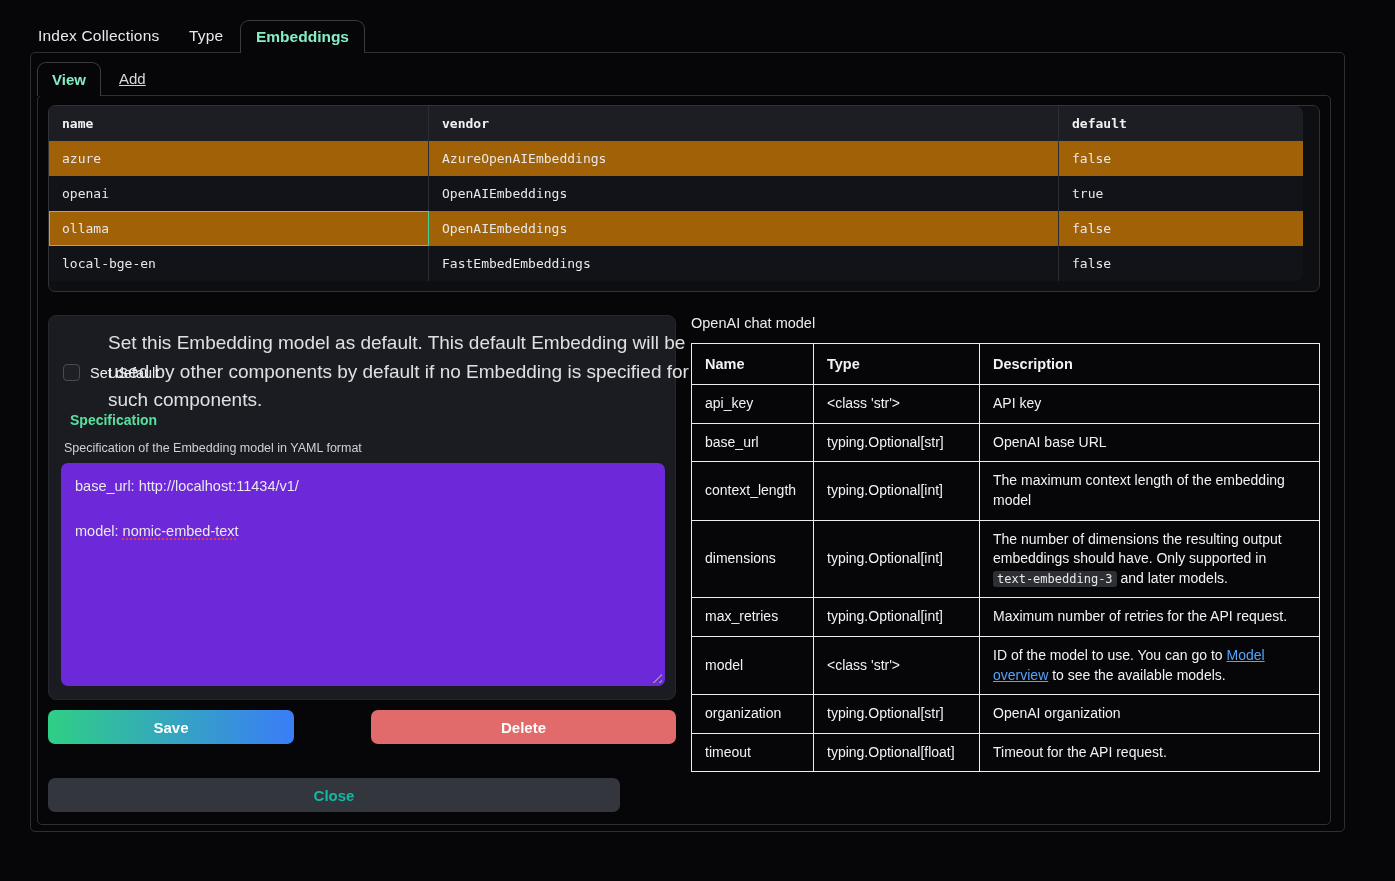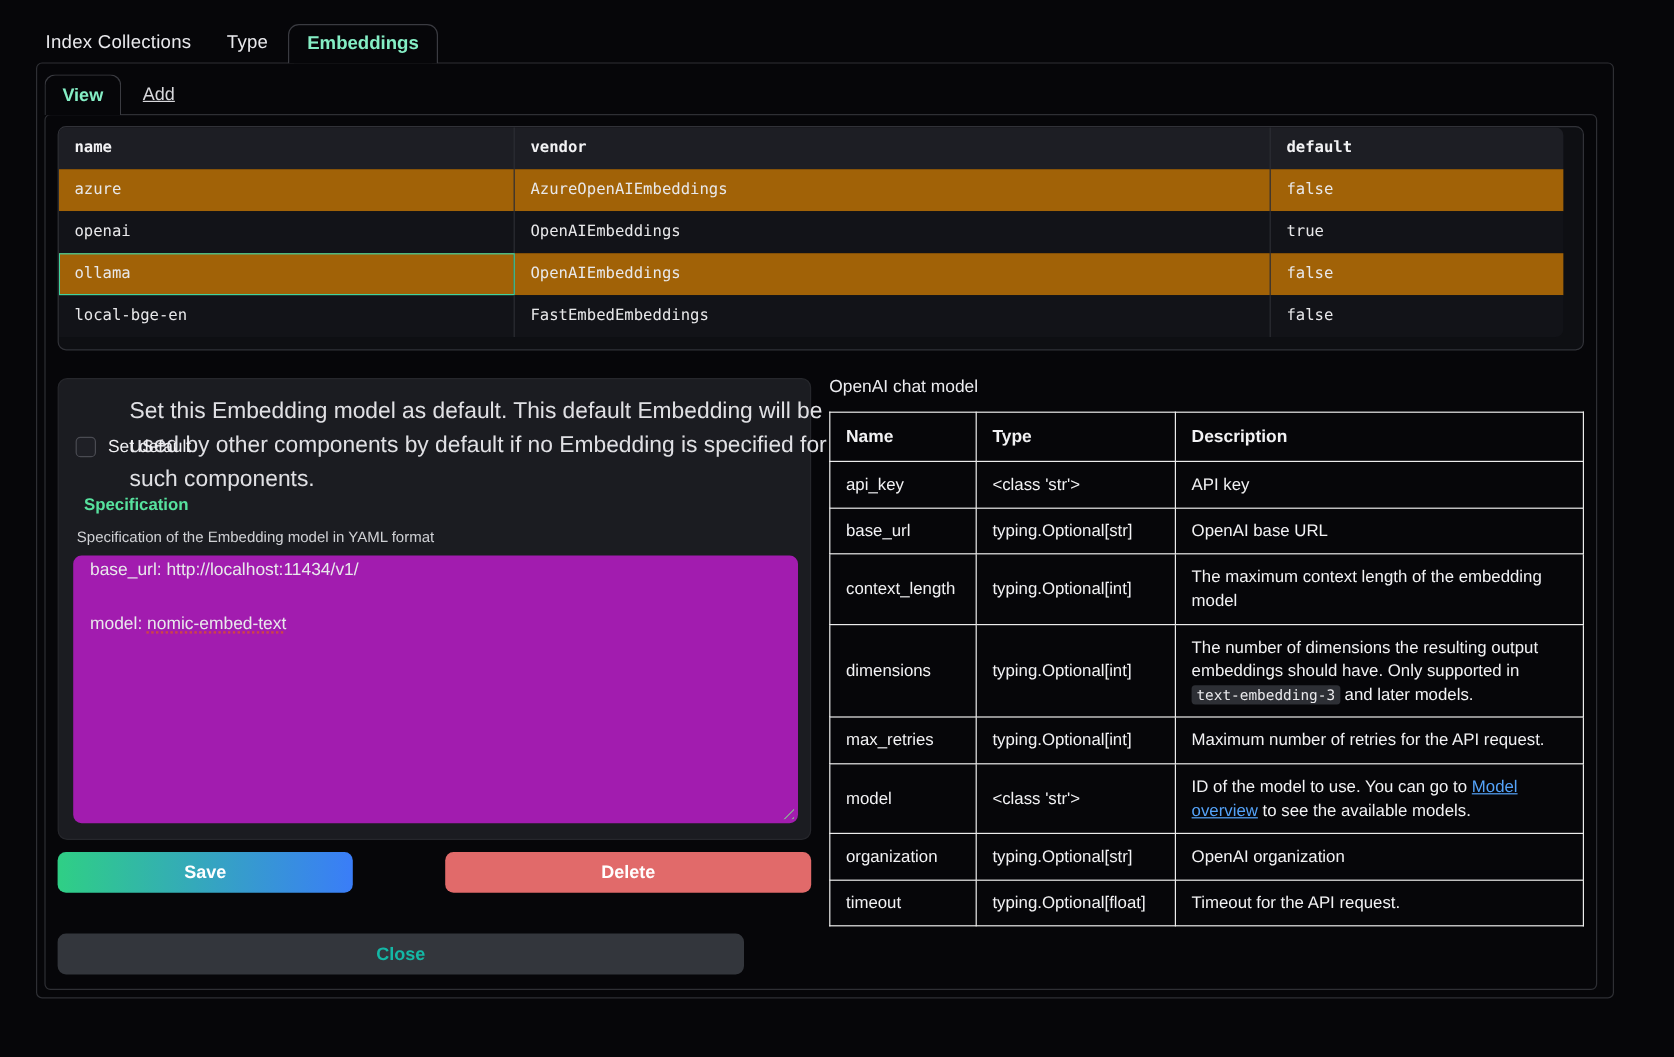--- a/index.html
+++ b/index.html
@@ -69,21 +69,21 @@
   .form-panel{left:48px;top:315px;width:628px;height:385px;background:#1b1c21;
     border:1px solid #26272c;border-radius:8px;z-index:4;}
   .info-text{position:absolute;left:15px;top:13px;width:600px;font-size:19px;line-height:1.5;color:#e0e0e4;margin-left:44px;}
   .cb-row{position:absolute;left:14px;top:48px;display:flex;align-items:center;gap:10px;cursor:pointer;}
   .checkbox{width:17px;height:17px;border:1.5px solid #4a4b52;border-radius:4px;background:#1f2026;}
   .cb-label{font-size:14.5px;color:#f0f0f3;}
   .spec-heading{position:absolute;left:21px;top:96px;font-size:14px;font-weight:700;color:var(--heading-green);}
   .spec-desc{position:absolute;left:15px;top:125px;font-size:12.5px;color:#cfd0d4;}
   .yaml-box{
     position:absolute;left:12px;top:147px;width:604px;height:223px;
-    background:#a21caf;border-radius:7px;padding:1px 14px;cursor:text;
+    background:#6d28d9;border-radius:7px;padding:12px 14px;cursor:text;
     font-size:14.5px;line-height:1.55;color:#e9e9ec;white-space:pre-wrap;
   }
   .misspell{text-decoration:underline dotted #cf4545 2px;text-underline-offset:3px;}
   .resize-grip{
     position:absolute;right:3px;bottom:3px;width:11px;height:11px;
     background:repeating-linear-gradient(135deg,#90939a 0 1.4px,transparent 1.4px 4.4px);
     clip-path:polygon(100% 0,100% 100%,0 100%);
   }
 
   

